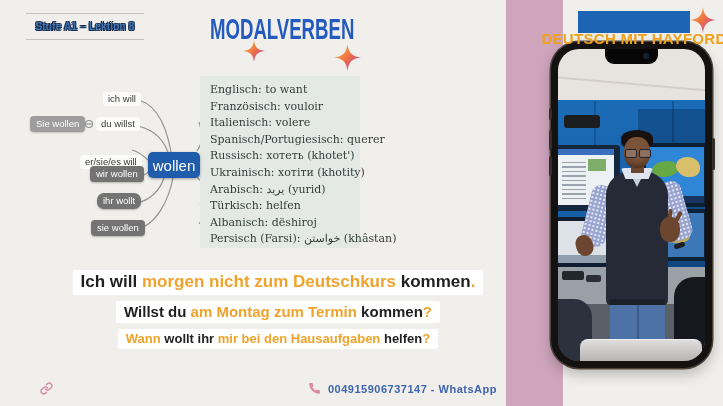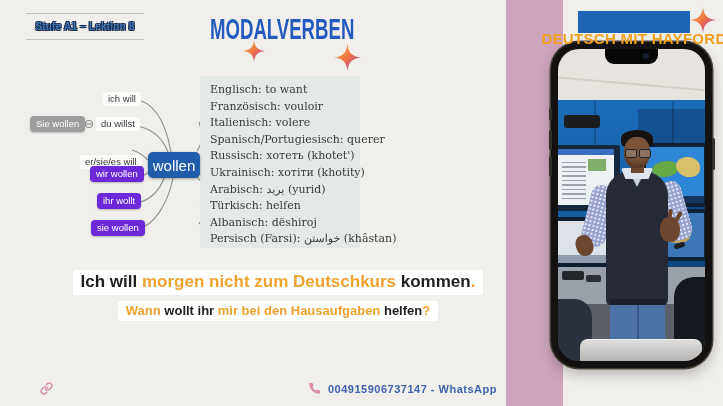--- a/index.html
+++ b/index.html
@@ -23,27 +23,27 @@
   .brand-badge{position:absolute;left:578px;top:11px;width:112px;height:22px;background:#1d64b5;
     display:flex;align-items:center;justify-content:center;z-index:5;}
   .brand-badge span{font-size:15px;font-weight:bold;color:#f0a11c;letter-spacing:.3px;white-space:nowrap;margin-top:32px;}
 
   
   #connectors{position:absolute;left:0;top:0;z-index:1;pointer-events:none;}
   .mm-node{position:absolute;z-index:2;font-size:9.5px;white-space:nowrap;border-radius:4px;
     padding:3px 6px;line-height:1;}
   .mm-plain{background:#fbfbfa;color:#3a3a3a;padding:2px 5px;border-radius:3px;}
   .mm-gray{background:#9d9d9d;color:#fff;box-shadow:0 1px 2px rgba(0,0,0,.2);}
-  .mm-orange{background:#6d28d9;color:#fff;box-shadow:0 1px 2px rgba(0,0,0,.25);text-align:center;}
+  .mm-orange{background:#737373;color:#fff;box-shadow:0 1px 2px rgba(0,0,0,.25);text-align:center;}
   .n0{left:103px;top:92px;}
   .n1{left:30px;top:116px;}
   .n2{left:96px;top:117px;}
   .n3{left:80px;top:143px;margin-top:12px;}
   .n4{left:90px;top:166px;}
-  .n5{left:97px;top:193px;}
+  .n5{left:97px;top:193px;border-radius:7px;}
   .n6{left:91px;top:220px;}
   .mm-center{position:absolute;left:148px;top:152px;width:52px;height:26px;z-index:3;
     background:#1f5cab;color:#fff;font-size:15px;border-radius:5px;display:flex;align-items:center;
     justify-content:center;box-shadow:0 1px 3px rgba(0,0,0,.35);}
 
   
   .panel{position:absolute;left:200px;top:76px;width:160px;height:172px;background:#e4e9e6;
     z-index:2;padding:6px 0 0 10px;box-sizing:border-box;}
   .trans-line{font-family:"DejaVu Serif","Liberation Serif",serif;font-size:11px;color:#333d3b;
     line-height:16.6px;white-space:nowrap;}
@@ -211,20 +211,21 @@
       <div class="trans-line">Russisch: хотеть (khotet')</div>
       <div class="trans-line">Ukrainisch: хотіти (khotity)</div>
       <div class="trans-line">Arabisch: يريد (yurid)</div>
       <div class="trans-line">Türkisch: helfen</div>
       <div class="trans-line">Albanisch: dëshiroj</div>
       <div class="trans-line">Persisch (Farsi): خواستن (khâstan)</div>
     </div>
 
   <div class="sent-wrap">
     <div class="s-row"><span class="s-line s0"><span class="part-dark">Ich will </span><span class="part-orange">morgen nicht zum Deutschkurs</span><span class="part-dark"> kommen</span><span class="part-orange">.</span></span></div>
+    <div class="s-row"><span class="s-line s1"><span class="part-dark">Willst du </span><span class="part-orange">am Montag zum Termin</span><span class="part-dark"> kommen</span><span class="part-orange">?</span></span></div>
     <div class="s-row"><span class="s-line s2"><span class="part-orange">Wann </span><span class="part-dark">wollt ihr </span><span class="part-orange">mir bei den Hausaufgaben</span><span class="part-dark"> helfen</span><span class="part-orange">?</span></span></div>
   </div>
 
   <div class="footer-item footer-left">
     <svg class="icon-svg" width="13" height="13" viewBox="0 0 24 24" fill="none" stroke="#d88ca8" stroke-width="2.6" stroke-linecap="round">
       <path d="M10 13a5 5 0 0 0 7.54.54l3-3a5 5 0 0 0-7.07-7.07l-1.72 1.71"></path>
       <path d="M14 11a5 5 0 0 0-7.54-.54l-3 3a5 5 0 0 0 7.07 7.07l1.71-1.71"></path>
     </svg>
   </div>
   <div class="footer-item footer-right">

